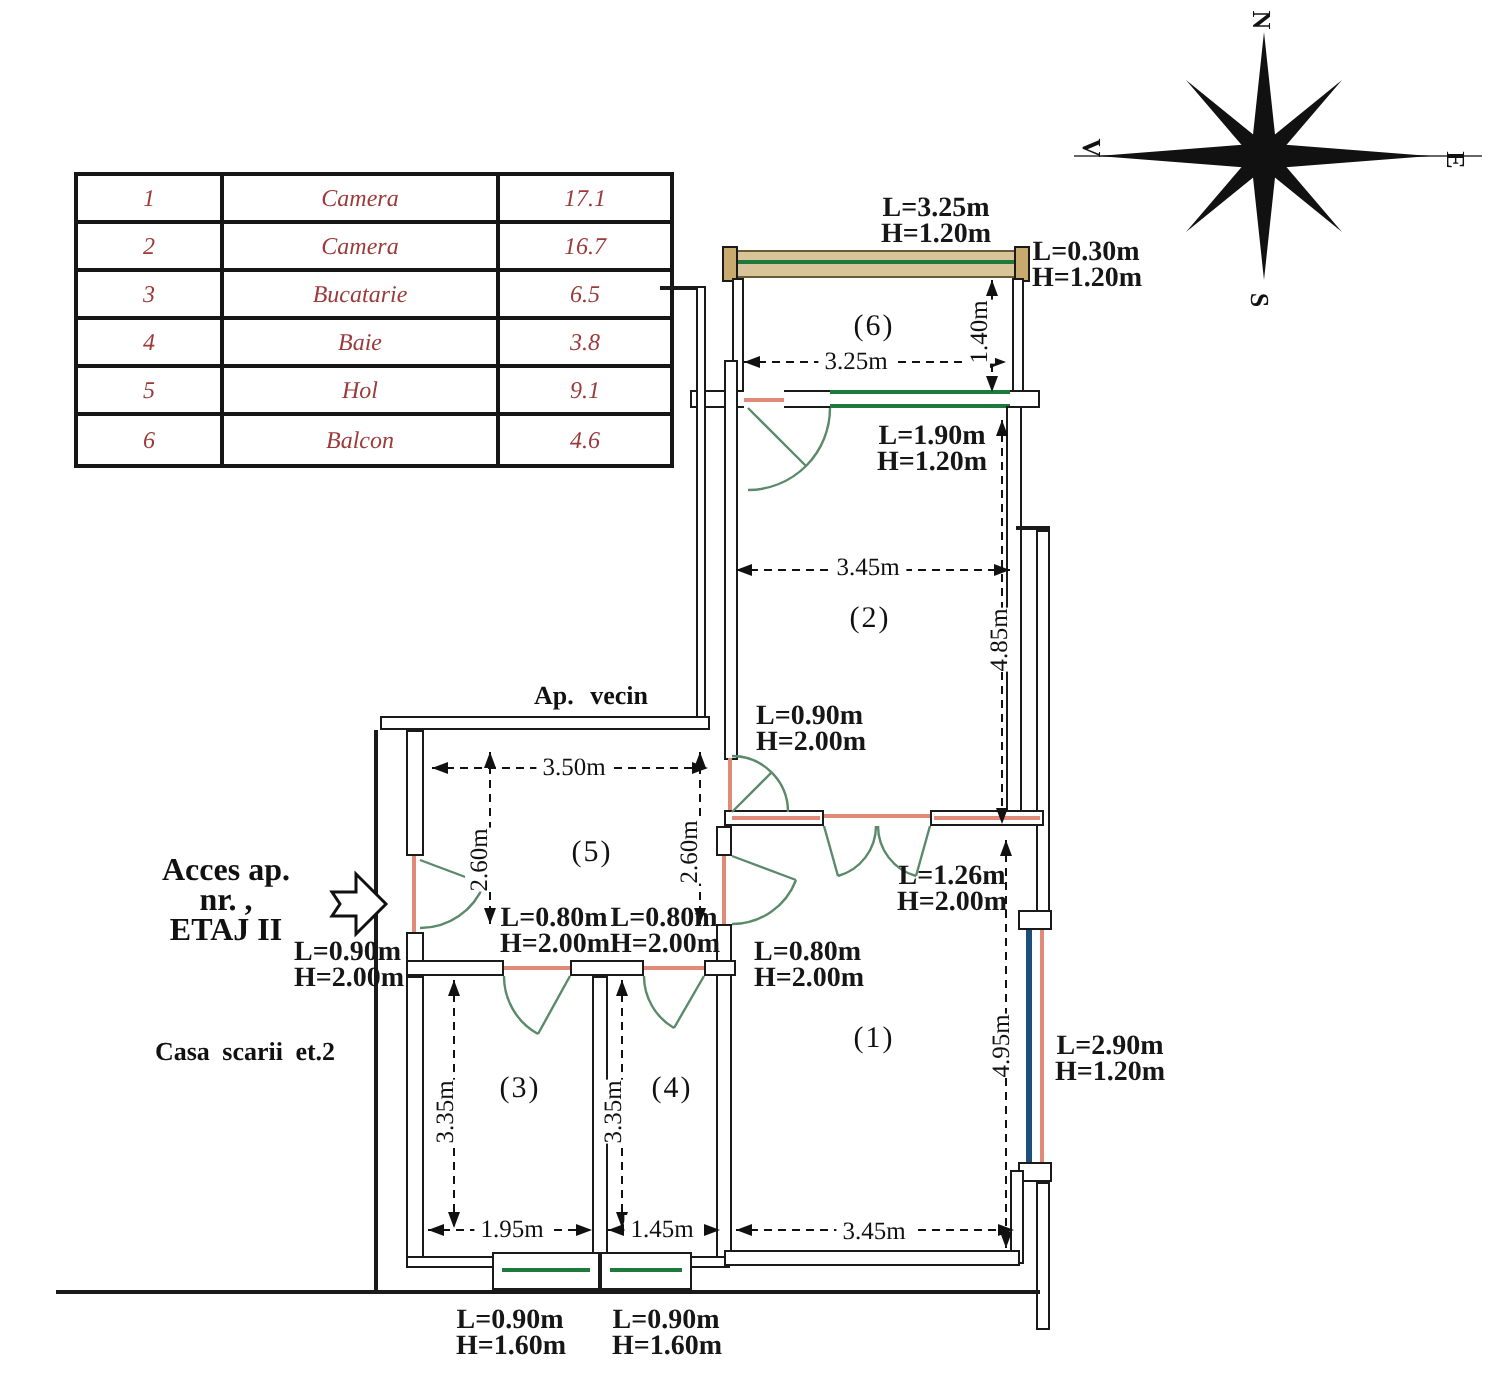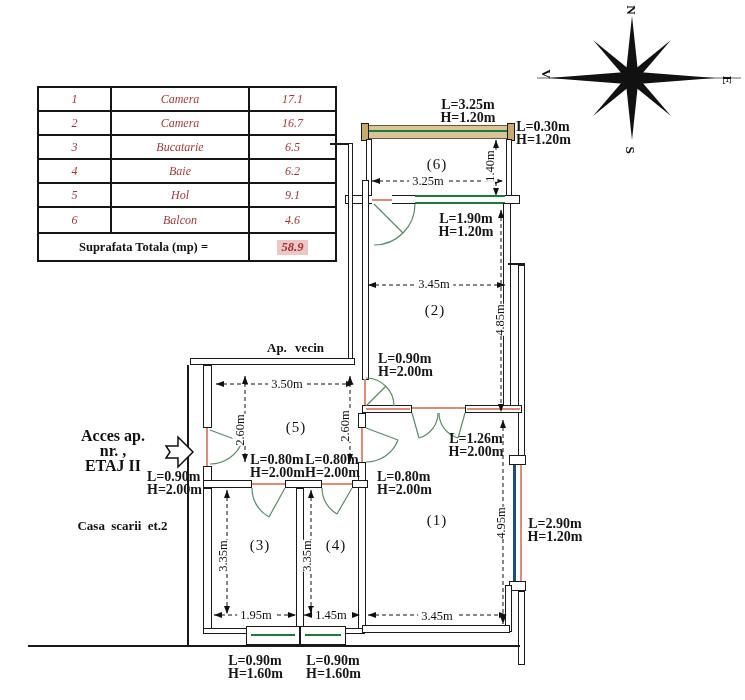--- a/index.html
+++ b/index.html
@@ -55,35 +55,31 @@
       <td class="redit">16.7</td>
     </tr>
     <tr class="data">
       <td class="redit">3</td>
       <td class="redit">Bucatarie</td>
       <td class="redit">6.5</td>
     </tr>
     <tr class="data">
       <td class="redit">4</td>
       <td class="redit">Baie</td>
-      <td class="redit">6.2</td>
+      <td class="redit">3.8</td>
     </tr>
     <tr class="data">
       <td class="redit">5</td>
       <td class="redit">Hol</td>
       <td class="redit">9.1</td>
     </tr>
     <tr class="data" style="height:26px">
       <td class="redit">6</td>
       <td class="redit">Balcon</td>
       <td class="redit">4.6</td>
-    </tr>
-    <tr class="tot">
-      <td colspan="2">Suprafata Totala (mp) =</td>
-      <td><span class="hl">58.9</span></td>
     </tr>
   </tbody>
     </table>
 </div>
 
 <div class="abs" style="left:535px;top:0;width:210px;height:165px">
   <svg width="210" height="165">
     <line x1="2" y1="78" x2="206" y2="78" stroke="#666" stroke-width="1"></line>
     <path d="M97,16 L103,72 L180,78 L103,84 L97,140 L91,84 L14,78 L91,72 Z" fill="#111"></path>
     <polygon points="100.5,81.5 136,40 93.5,74.5" fill="#111"></polygon>

